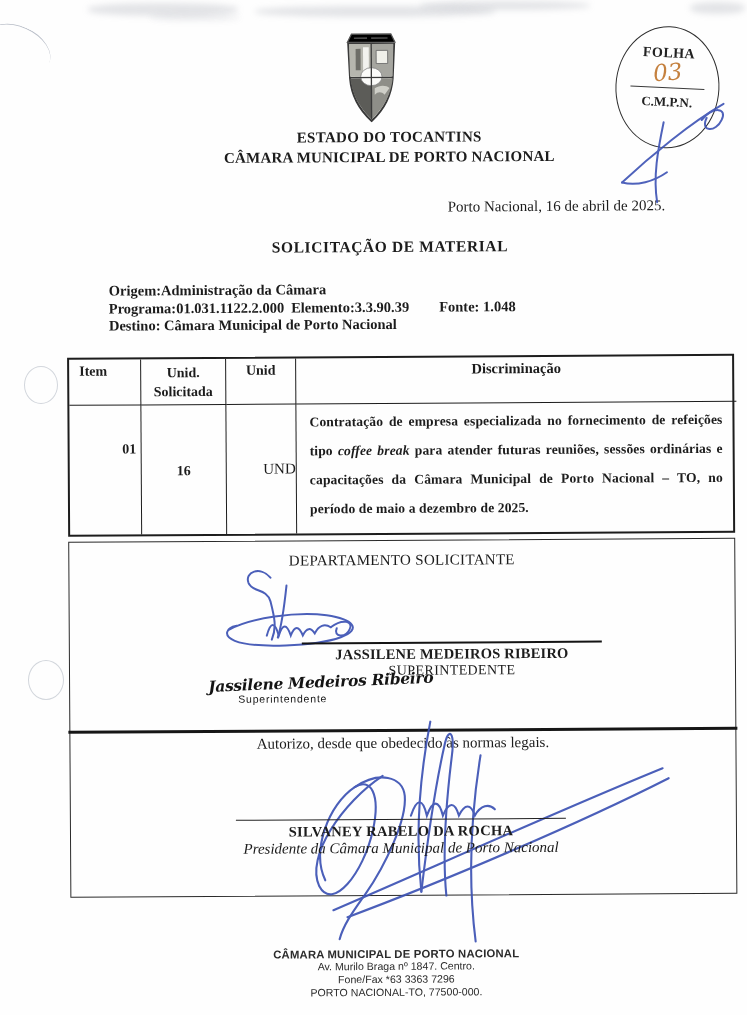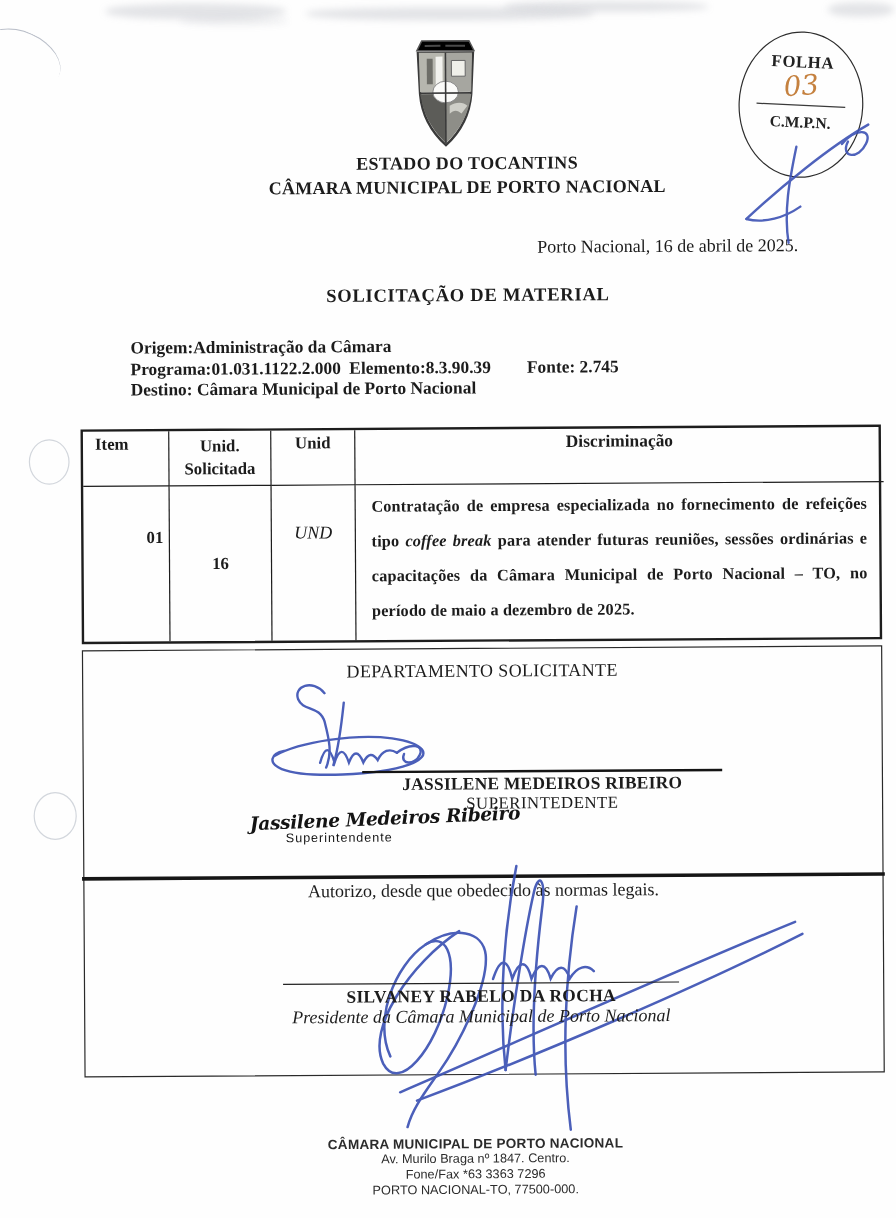--- a/index.html
+++ b/index.html
@@ -45,21 +45,21 @@
   .cell{border-right:1.6px solid #1d1d1d;box-sizing:border-box;}
   .cell.last{border-right:0;}
   .hrow{border-bottom:1.7px solid #1d1d1d;min-height:46px;font-weight:bold;font-size:14px;}
   .h-item{padding:4px 12px 0 10px;}
   .h-quant{text-align:center;padding-top:4px;line-height:19px;}
   .h-unid{text-align:center;padding-top:4px;}
   .h-disc{text-align:center;padding-top:3px;font-size:14.5px;}
   .brow{min-height:127px;font-weight:bold;font-size:14px;}
   .b-item{text-align:center;padding-top:36px;padding-left:48px;}
   .b-quant{text-align:center;padding-top:58px;}
-  .b-unid{text-align:center;padding-top:32px;font-weight:normal;font-size:15px;font-style:italic;}
+  .b-unid{text-align:right;padding-top:56px;font-weight:normal;font-size:15px;}
   .b-disc{
     padding:3px 14px 10px 13px;text-align:justify;
     font-size:13.6px;line-height:29px;letter-spacing:.1px;
   }
   .b-disc .it{font-style:italic;}
   
   .sig-box{
     position:relative;margin:5px 0 0 68px;width:667px;height:356px;
     border:1.6px solid #2a2a2a;box-sizing:border-box;
   }
@@ -143,21 +143,21 @@
       <div class="org-line2">CÂMARA MUNICIPAL DE PORTO NACIONAL</div>
     </div>
 
     <div class="date-line">Porto Nacional, 16 de abril de 2025.</div>
 
     <div class="doc-title center-shift">SOLICITAÇÃO DE MATERIAL</div>
 
     <div class="meta">
       <div>Origem:Administração da Câmara</div>
       <div>
-        <span>Programa:01.031.1122.2.000</span><span class="gap-sm">Elemento:8.3.90.39</span><span class="gap-lg">Fonte: 2.745</span>
+        <span>Programa:01.031.1122.2.000</span><span class="gap-sm">Elemento:3.3.90.39</span><span class="gap-lg">Fonte: 1.048</span>
       </div>
       <div>Destino: Câmara Municipal de Porto Nacional</div>
     </div>
 
     <div class="req-table">
       <div class="cell hrow h-item">Item</div>
       <div class="cell hrow h-quant">Unid. Solicitada</div>
       <div class="cell hrow h-unid">Unid</div>
       <div class="cell hrow h-disc last">Discriminação</div>
 

